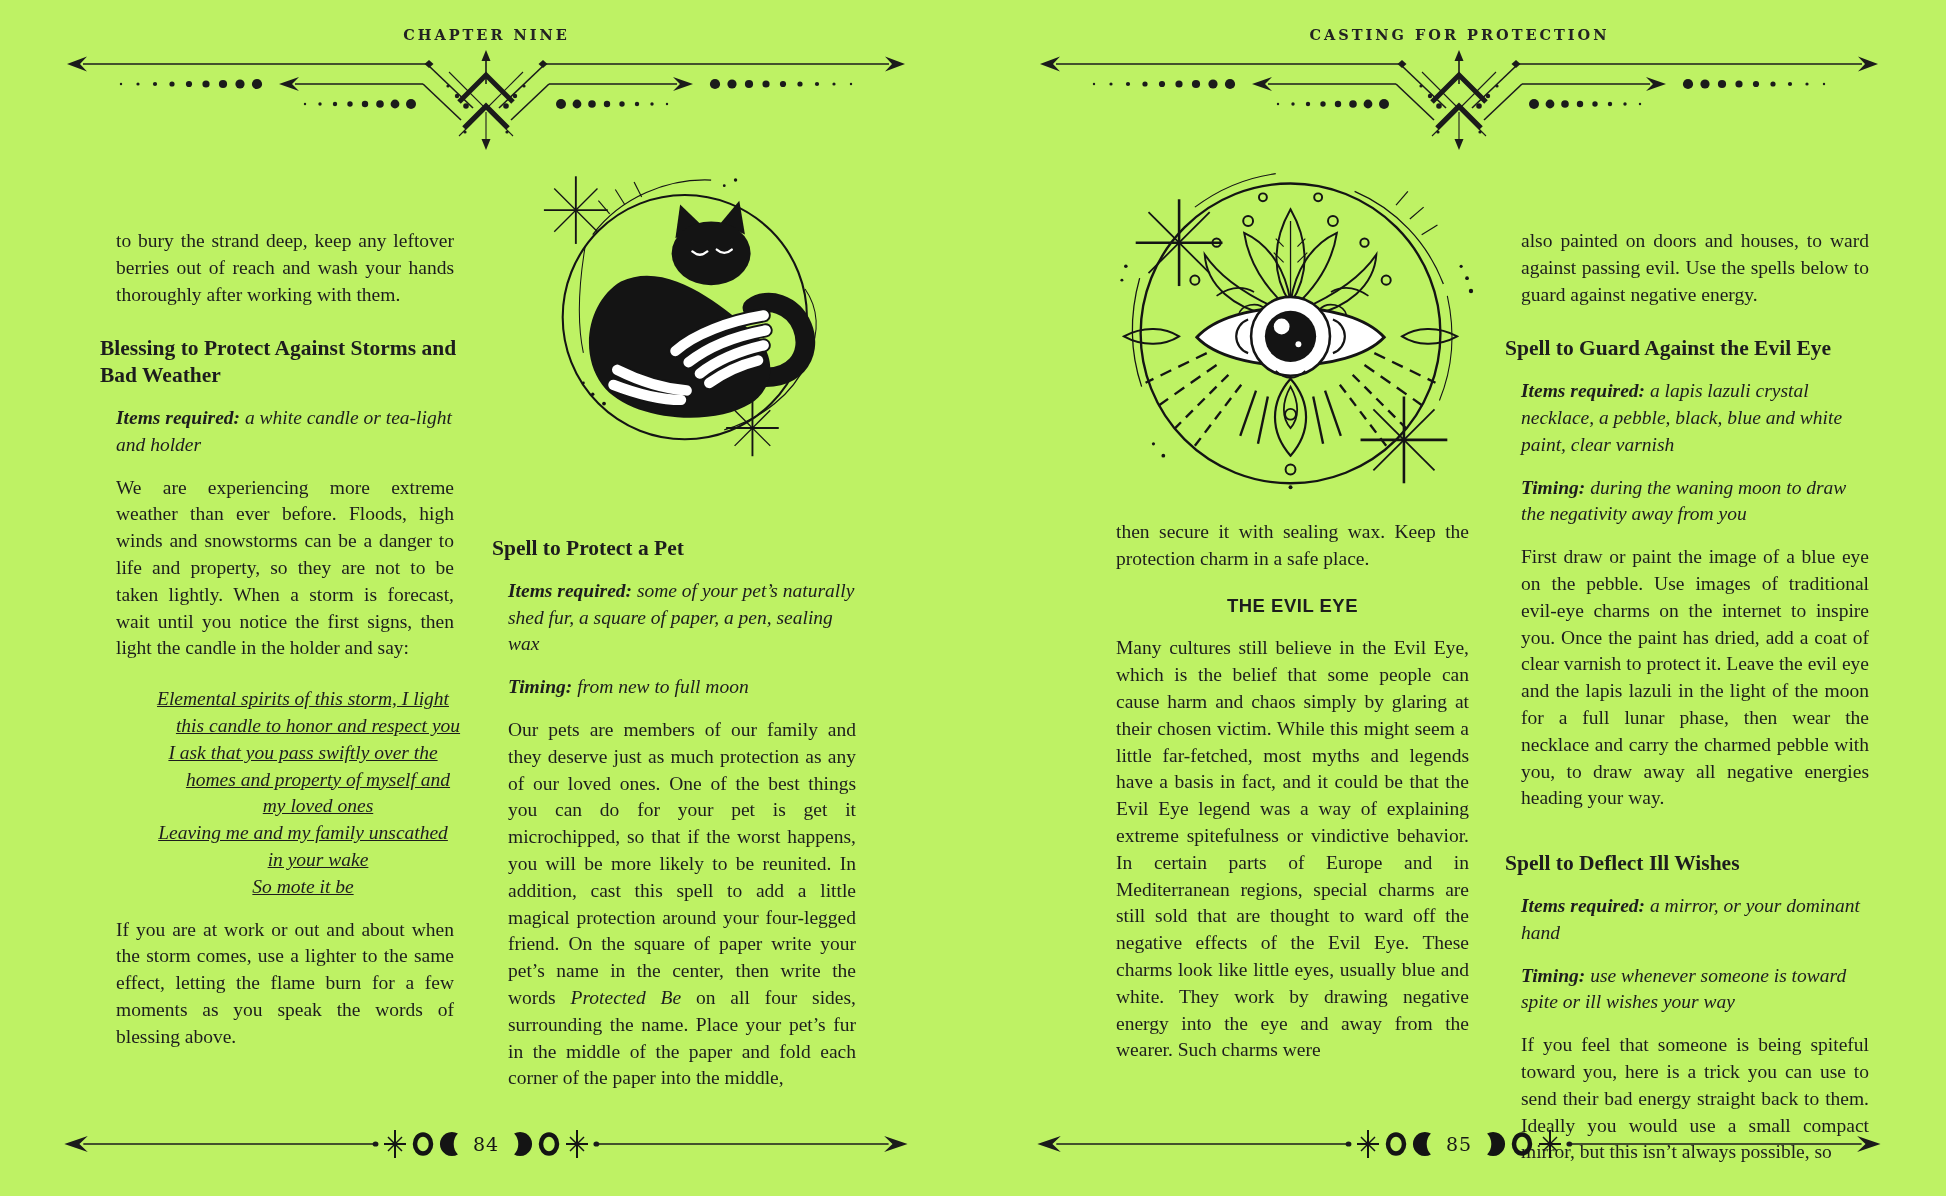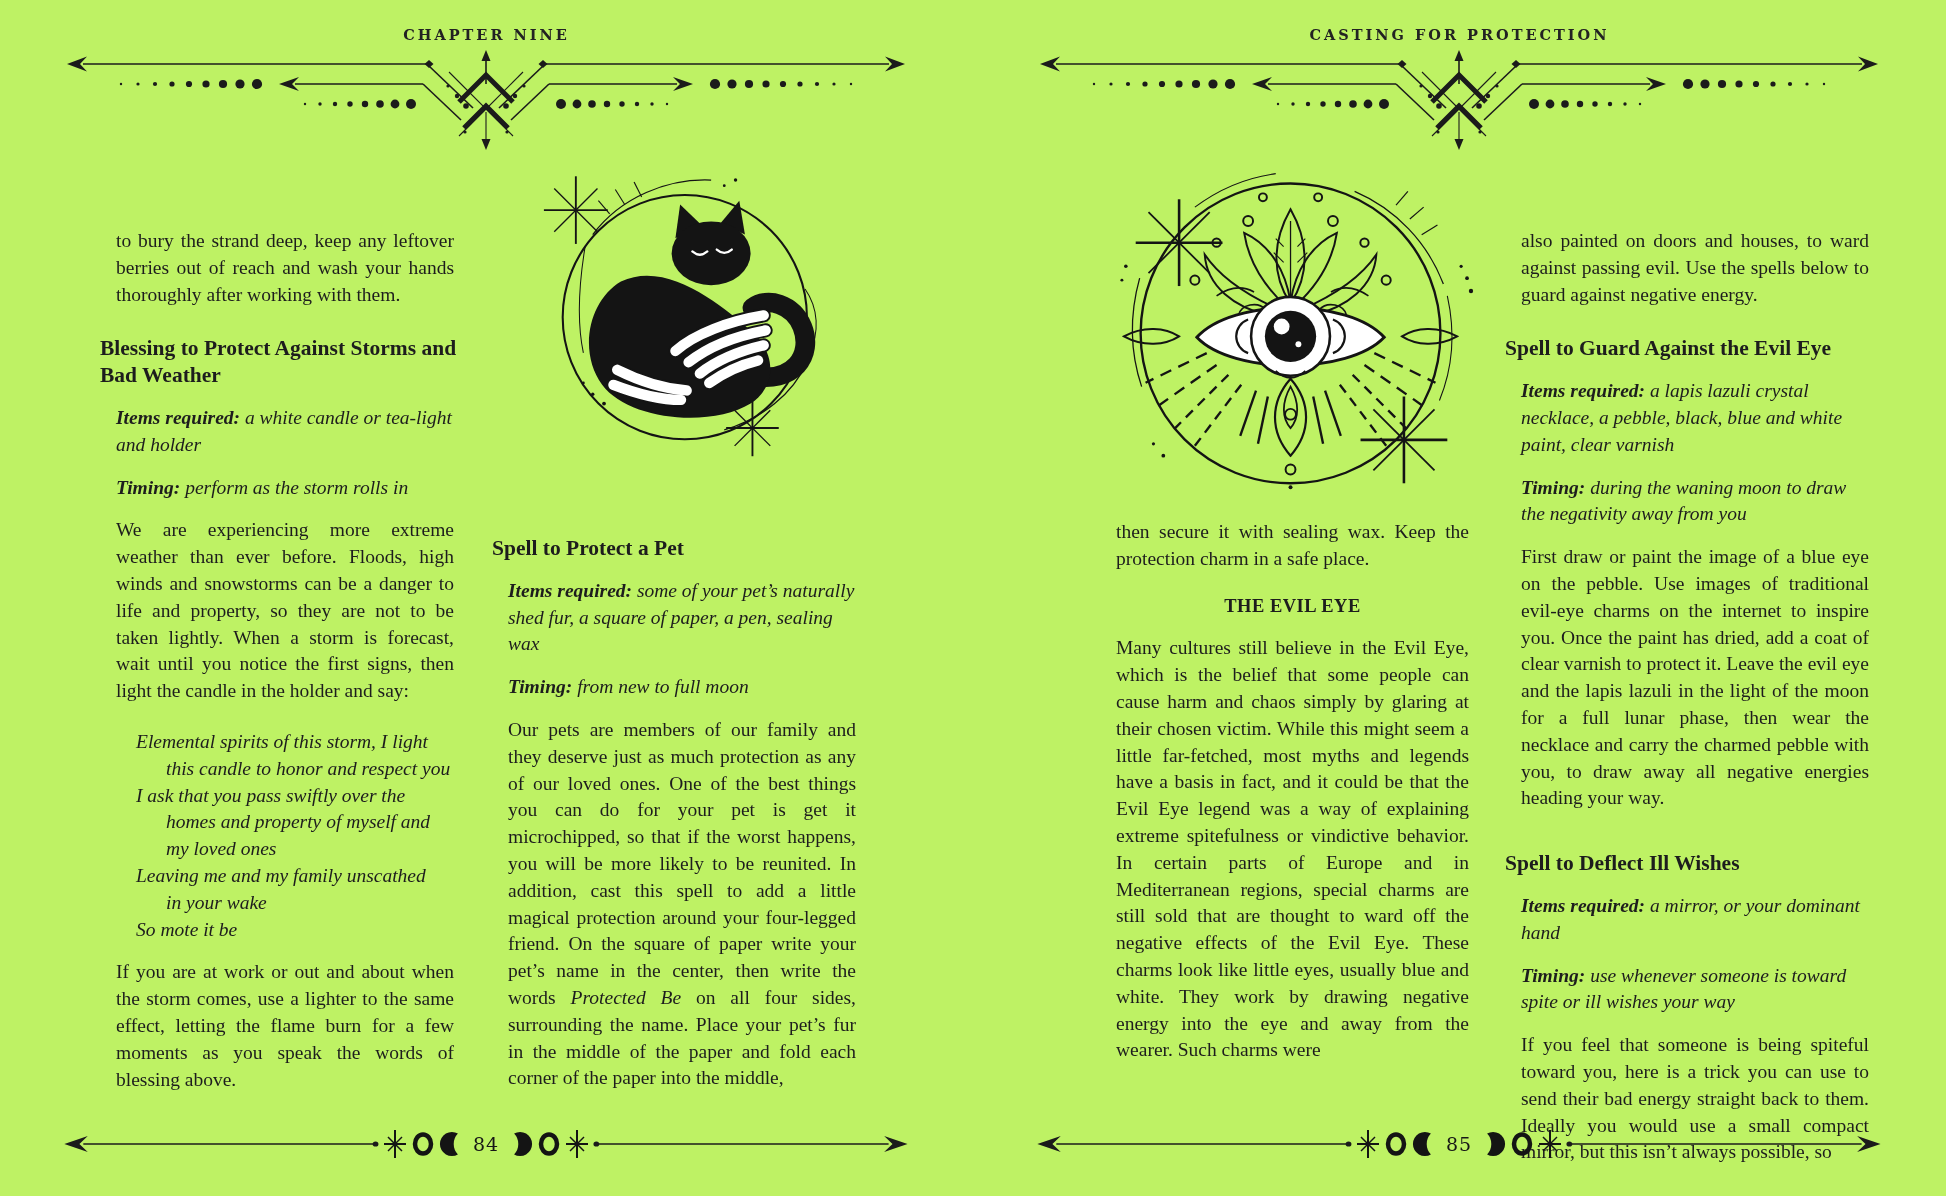--- a/index.html
+++ b/index.html
@@ -26,27 +26,27 @@
   .col-l2{left:492px;top:148px;width:380px;}
   .col-r1{left:127px;top:148px;width:385px;}
   .col-r2{left:532px;top:212px;width:380px;}
 
   .illu{display:block;margin:0 auto;}
   .spell-heading{
     font-family:"Liberation Serif", serif;font-weight:700;
     font-size:21.5px;line-height:26.8px;text-align:left;margin:0;
   }
   .center-heading{
-    text-align:center;font-family:Liberation Serif, serif;font-weight:700;
+    text-align:center;font-family:Liberation Sans, sans-serif;font-weight:700;
     font-size:18.5px;line-height:26.8px;letter-spacing:0.5px;margin:0;
   }
   .meta{font-style:italic;text-align:left;margin:0;}
   .mlabel{font-weight:700;}
   .em{font-style:italic;}
-  .verse{font-style:italic;text-align:left;margin:24px 0 0 36px;}
+  .verse{font-style:italic;text-align:center;margin:24px 0 0 36px;text-decoration:underline;}
   .verse .vl{min-height:26.8px;}
   .verse .cont{margin-left:30px;}
 
   .mt27{margin-top:27px;}
   .mt24{margin-top:24px;}
   .mt38{margin-top:38px;}
   .h-after-illu-l{margin-top:58px;}
   .p-after-illu-r{margin-top:52px;}
   .h-evil-eye{margin-top:20px;}
   .p-after-center-h{margin-top:4px;}
@@ -140,21 +140,20 @@
         <path d="M388,22 L452,86" stroke-width="1.1"></path>
         <path d="M462,22 L398,86" stroke-width="1.1"></path>
         <line x1="425" y1="62" x2="425" y2="90" stroke-width="1.1"></line>
       </g>
     </svg>
 
     <div class="col col-l1">
       <p>to bury the strand deep, keep any leftover berries out of reach and wash your hands thoroughly after working with them.</p>
       <h3 class="spell-heading mt27">Blessing to Protect Against Storms and Bad Weather</h3>
       <p class="meta"><span class="mlabel">Items required: </span><span>a white candle or tea-light and holder</span></p>
-      <p class="meta"><span class="mlabel">Timing: </span><span>perform as the storm rolls in</span></p>
       <p class="mt27">We are experiencing more extreme weather than ever before. Floods, high winds and snowstorms can be a danger to life and property, so they are not to be taken lightly. When a storm is forecast, wait until you notice the first signs, then light the candle in the holder and say:</p>
       <div class="verse">
         <div class="vl">Elemental spirits of this storm, I light</div>
         <div class="vl cont">this candle to honor and respect you</div>
         <div class="vl">I ask that you pass swiftly over the</div>
         <div class="vl cont">homes and property of myself and</div>
         <div class="vl cont">my loved ones</div>
         <div class="vl">Leaving me and my family unscathed</div>
         <div class="vl cont">in your wake</div>
         <div class="vl">So mote it be</div>

